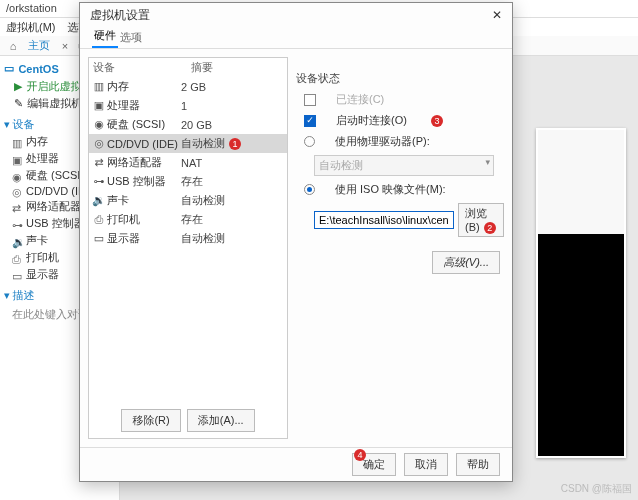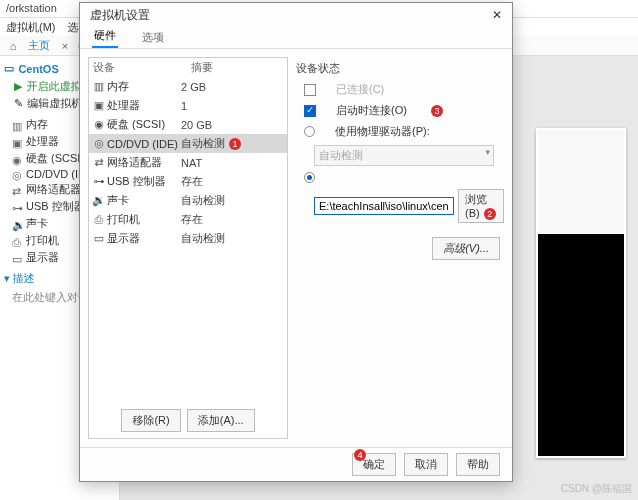--- a/index.html
+++ b/index.html
@@ -24,40 +24,40 @@
 
   .back-right { flex: 1; background: #e8e8e8; display: flex; justify-content: flex-end; padding: 12px; }
   .preview-box { width: 90px; height: 330px; margin-top: 60px; border: 2px solid #fff; box-shadow: 0 1px 3px rgba(0,0,0,.3); }
   .preview-top { height: 32%; background: #f8f8f8; }
   .preview-bot { height: 68%; background: #000; }
 
   
   .dialog { position: absolute; left: 79px; top: 2px; width: 434px; height: 480px; background: #fdfdfd; border: 1px solid #888; box-shadow: 0 4px 16px rgba(0,0,0,.25); display: flex; flex-direction: column; }
   .dlg-title { height: 24px; display: flex; align-items: center; justify-content: space-between; padding: 0 6px 0 10px; font-size: 12px; }
   .dlg-close { width: 18px; height: 18px; display: flex; align-items: center; justify-content: center; color: #333; }
-  .dlg-tabs { height: 22px; display: flex; gap: 22px; padding: 0 12px; font-size: 11px; border-bottom: 1px solid #ddd; align-items: flex-end; }
+  .dlg-tabs { height: 22px; display: flex; gap: 0; padding: 0 12px; font-size: 11px; border-bottom: 1px solid #ddd; align-items: flex-end; }
   .dlg-tab { padding: 3px 2px; color: #666; }
   .dlg-tab.active { color: #000; border-bottom: 2px solid #0a84ff; }
   .dlg-body { flex: 1; display: flex; padding: 8px; gap: 8px; }
 
   .dev-panel { width: 200px; border: 1px solid #ccc; background: #fff; display: flex; flex-direction: column; font-size: 11px; }
   .dev-head { display: flex; padding: 2px 4px; color: #666; }
   .dev-head .c1 { width: 98px; }
   .dev-list { flex: 1; overflow: auto; }
   .dev-row { display: flex; padding: 2px 4px; align-items: center; gap: 2px;}
   .dev-row.selected { background: #d8d8d8; }
   .dev-row .ic { width: 12px; height: 12px; display: inline-flex; align-items: center; justify-content: center; color: #555; flex-shrink: 0; }
   .dev-row .c1 { width: 86px; display: flex; align-items: center; gap: 2px; }
   .dev-row .c2 { flex: 1; color: #444; }
   .marker { width: 12px; height: 12px; border-radius: 50%; background: #d92b2b; color: #fff; font-size: 9px; display: inline-flex; align-items: center; justify-content: center; margin-left: 4px; }
   .dev-btns { display: flex; gap: 6px; justify-content: center; padding: 6px 4px; border-top: 1px solid transparent; }
   .btn { border: 1px solid #bbb; background: #f6f6f6; padding: 3px 10px; font-size: 11px; border-radius: 0; cursor: default; }
 
   .right-panel { flex: 1; font-size: 11px; display: flex; flex-direction: column; gap: 6px; }
-  .sect-title { color: #444; margin-top: 4px; }
+  .sect-title { color: #444; margin-top: 14px; }
   .chk-row { display: flex; align-items: center; gap: 20px; margin-left: 8px; }
   .chk { width: 12px; height: 12px; border: 1px solid #888; background: #fff; display: inline-flex; align-items: center; justify-content: center; }
   .chk.checked { background: #0a63c9; border-color: #0a63c9; color: #fff; }
   .chk.checked::after { content: "✓"; font-size: 9px; line-height: 1; }
   .radio { width: 11px; height: 11px; border: 1px solid #888; border-radius: 50%; display: inline-flex; align-items: center; justify-content: center; }
   .radio.checked::after { content: ""; width: 5px; height: 5px; background: #0a63c9; border-radius: 50%; }
   .disabled { color: #aaa; }
   .dropdown { border: 1px solid #ccc; background: #f5f5f5; padding: 2px 14px 2px 4px; position: relative; width: 180px; }
   .dropdown::after { content: "▾"; position: absolute; right: 3px; top: 1px; color: #888; font-size: 9px;}
   .path-row { display: flex; align-items: center; gap: 4px; margin-left: 18px; }
@@ -93,20 +93,21 @@
         <span>CentOS</span>
       </div>
       <div class="side-act">
         <span>▶</span>
         <span>开启此虚拟机</span>
       </div>
       <div class="side-edit">
         <span>✎</span>
         <span>编辑虚拟机设</span>
       </div>
+      <div class="side-group">▾ <span>设备</span></div>
       <div class="side-item">
           <span class="ic">▥</span>
           <span>内存</span>
         </div>
       <div class="side-item">
           <span class="ic">▣</span>
           <span>处理器</span>
         </div>
       <div class="side-item">
           <span class="ic">◉</span>
@@ -249,20 +250,21 @@
 
       <div class="chk-row">
         <span class="radio"></span>
         <span>使用物理驱动器(P):</span>
       </div>
       <div style="margin-left:18px">
         <div class="dropdown disabled">自动检测</div>
       </div>
       <div class="chk-row">
         <span class="radio checked"></span>
+        <span>使用 ISO 映像文件(M):</span>
       </div>
       <div class="path-row">
         <input class="path-input" value="E:\teachInsall\iso\linux\centOS" style="">
         <span class="btn" style="padding:2px 6px; position:relative">
           <span>浏览(B)</span><span class="marker">2</span>
         </span>
       </div>
       <div class="adv-row">
         <span class="btn">高级(V)...</span>
       </div>

